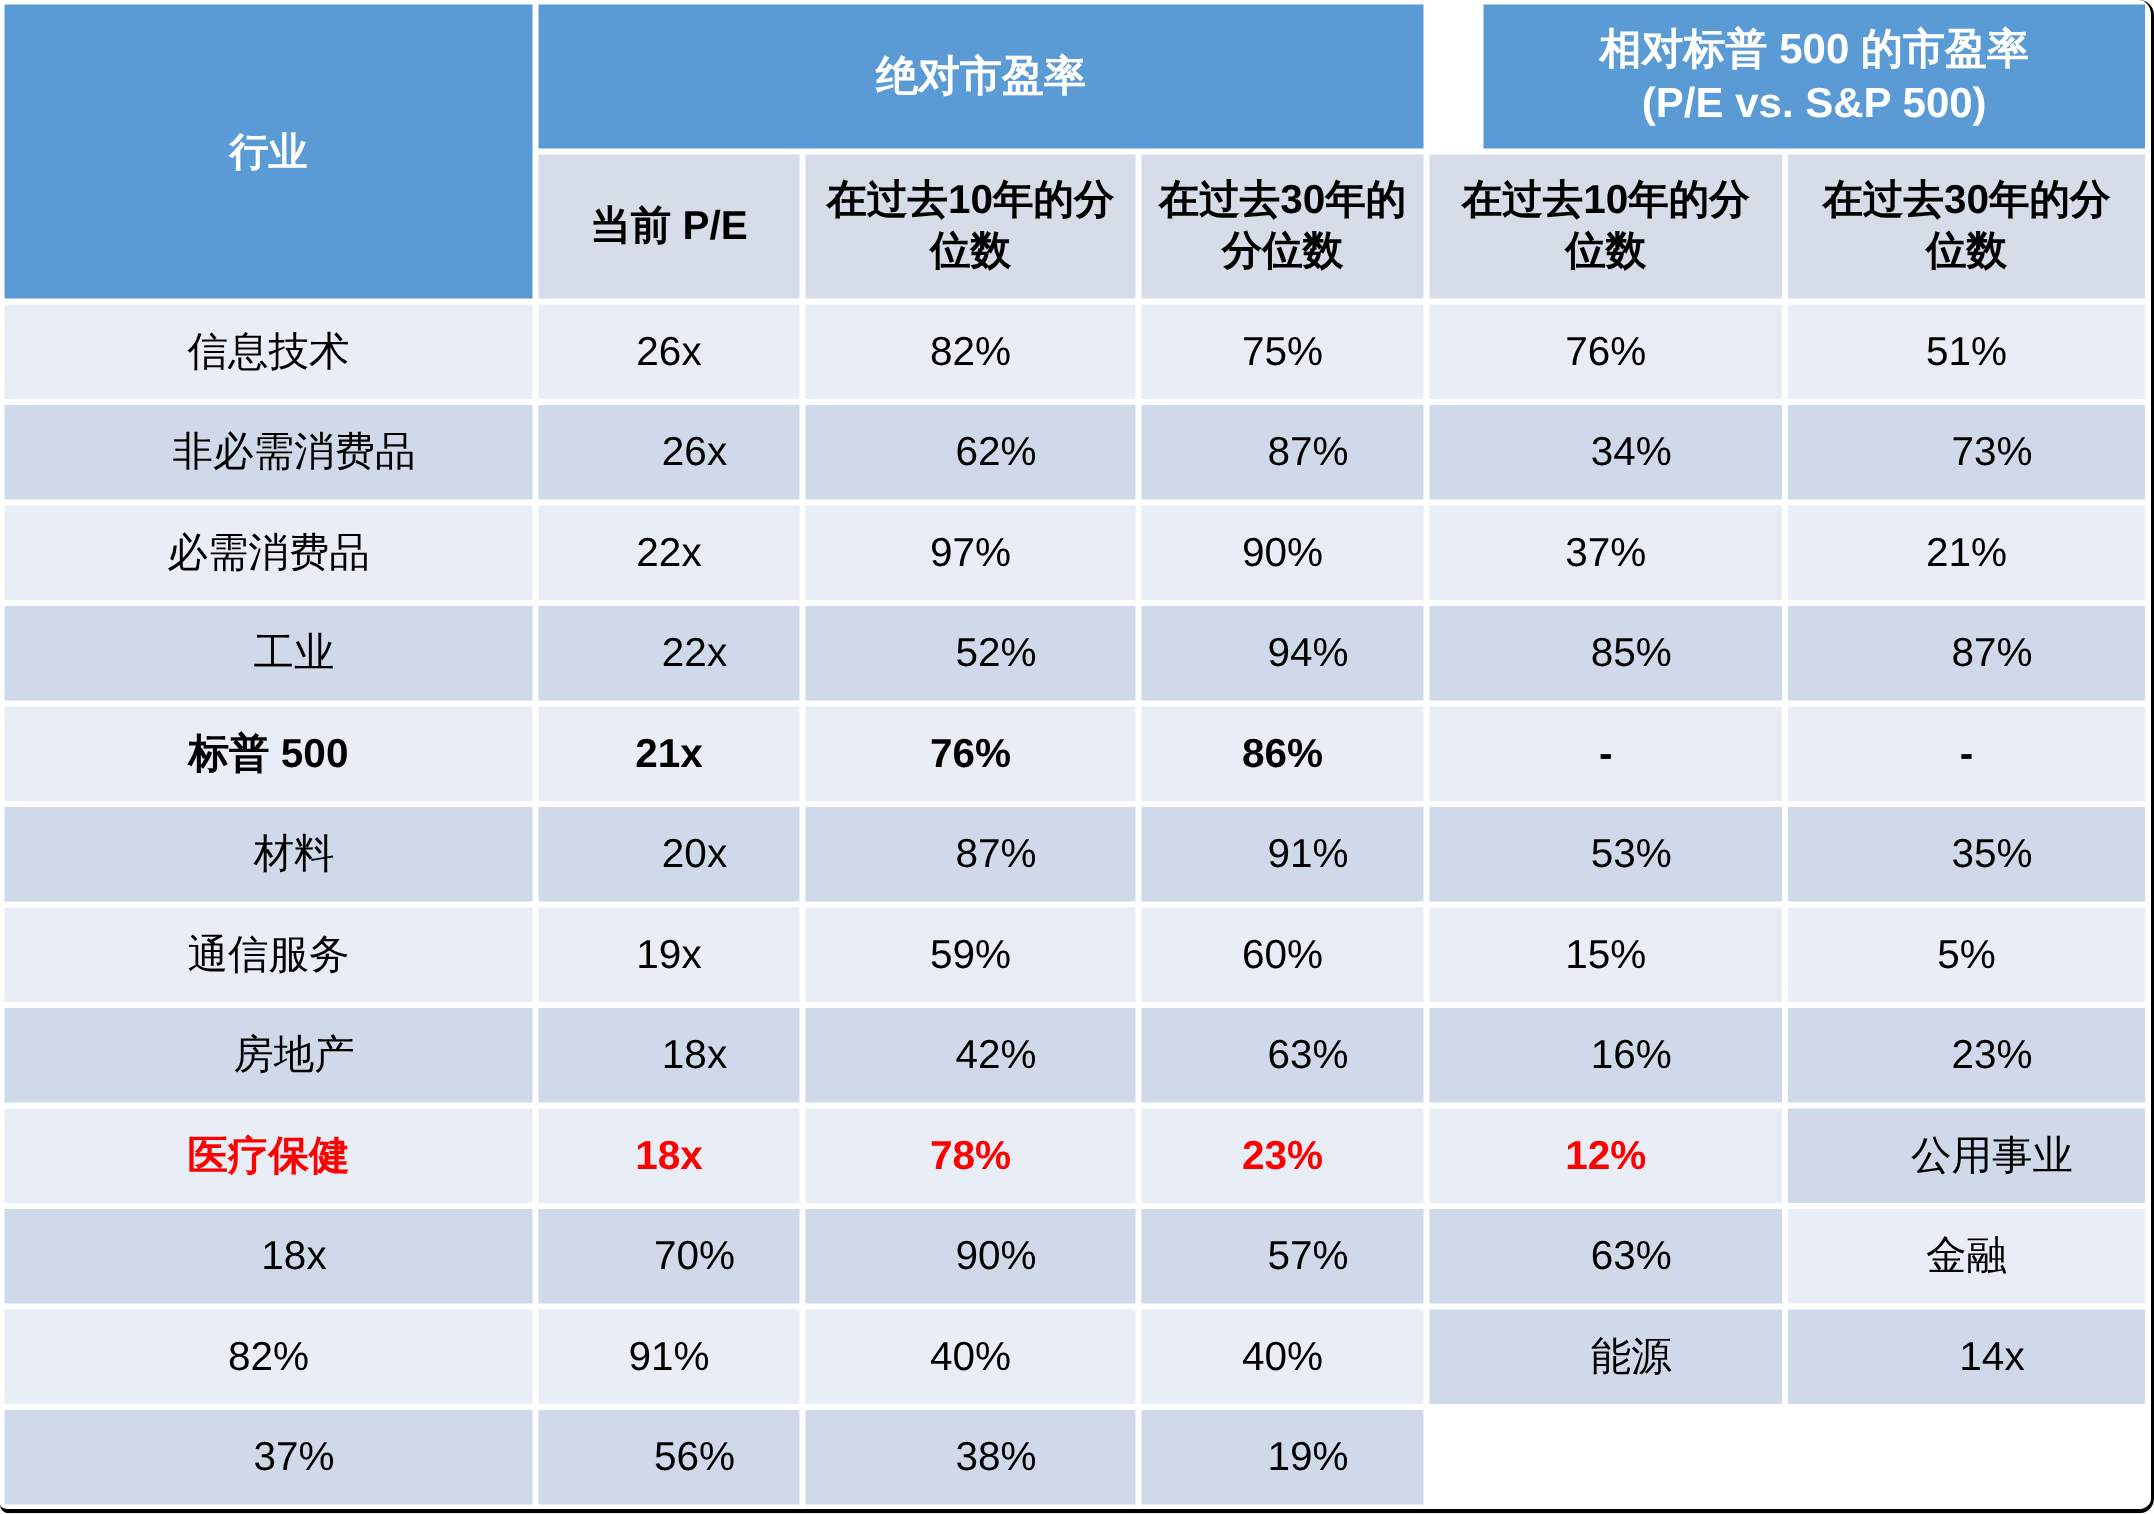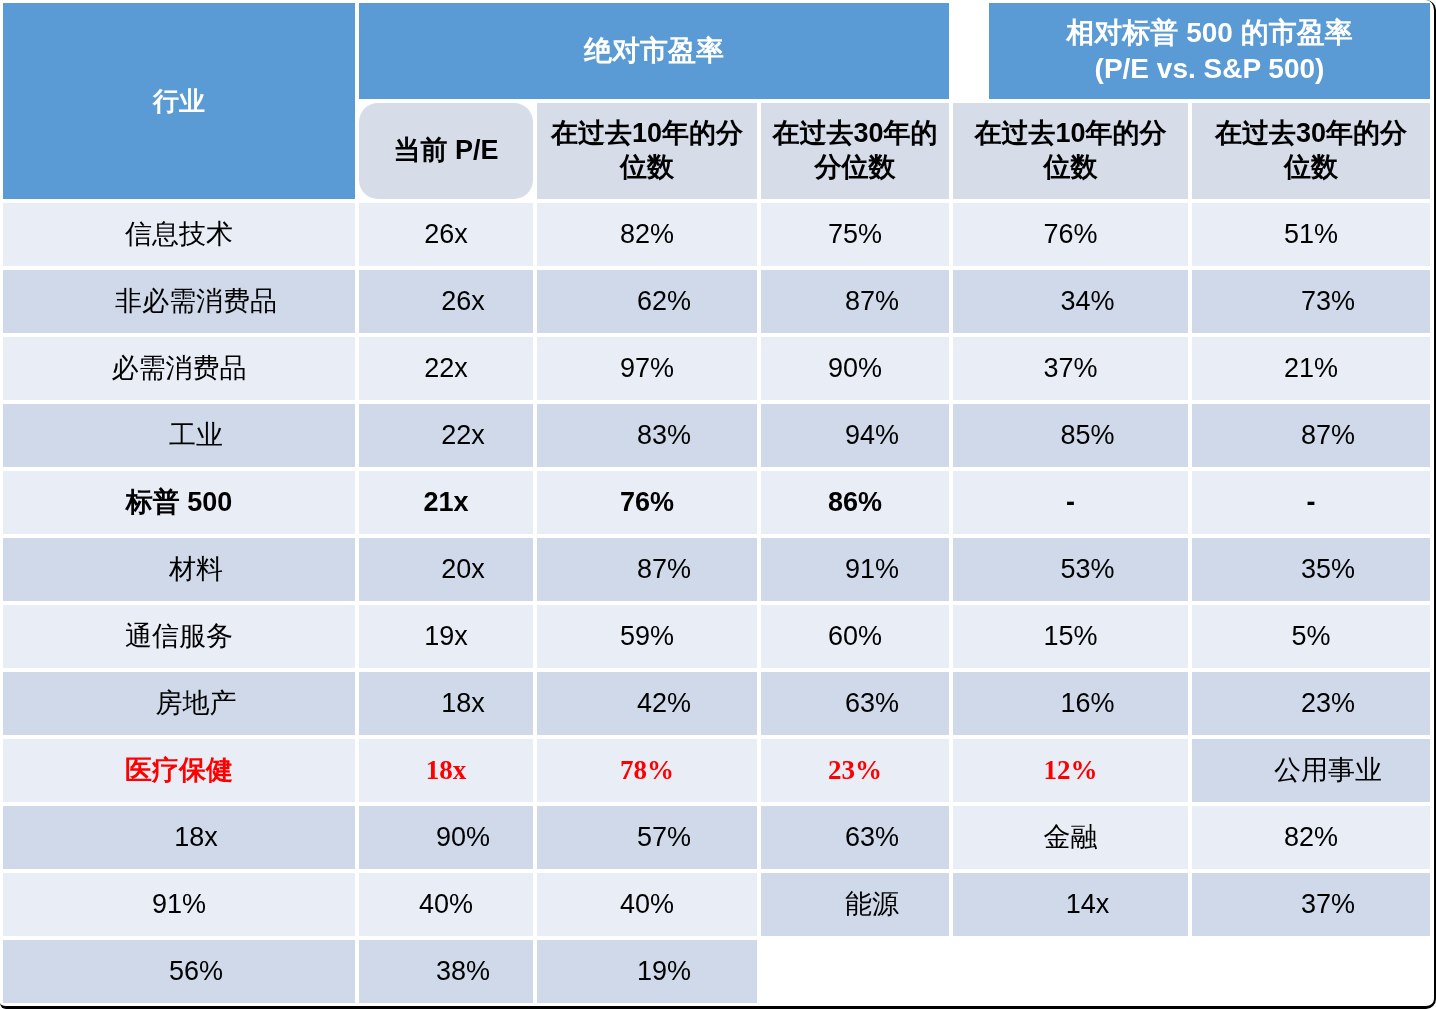--- a/index.html
+++ b/index.html
@@ -66,29 +66,29 @@
   }
   .group-abs { grid-column: 2 / 5; }
   .group-rel { grid-column: 5 / 7; margin-left: 36px; }
   .sub {
     grid-row: 2;
     background: var(--subhead);
     font-weight: bold;
     font-size: 27px;
     padding: 0 10px;
   }
-  .sub.c2 { grid-column: 2; border-radius: 19px; }
+  .sub.c2 { grid-column: 2; }
   .sub.c3 { grid-column: 3; }
   .sub.c4 { grid-column: 4; }
   .sub.c5 { grid-column: 5; }
   .sub.c6 { grid-column: 6; }
   .light { background: var(--rowlight); text-align: right; }
   .dark  { background: var(--rowdark); padding-left: 40px; }
   .bold  { font-weight: bold; }
-  .red   { font-weight: bold; color: var(--red); font-family: Liberation Serif, serif; }
+  .red   { font-weight: bold; color: var(--red); }
 </style>
 </head>
 <body>
 
 <div class="frame">
   <div class="grid">
 
     <div class="cell industry-head">行业</div>
 
     <div class="cell group-head group-abs">绝对市盈率</div>
@@ -117,21 +117,21 @@
       <div class="cell dark">34%</div>
       <div class="cell dark">73%</div>
       <div class="cell light">必需消费品</div>
       <div class="cell light">22x</div>
       <div class="cell light">97%</div>
       <div class="cell light">90%</div>
       <div class="cell light">37%</div>
       <div class="cell light">21%</div>
       <div class="cell dark">工业</div>
       <div class="cell dark">22x</div>
-      <div class="cell dark">83%</div>
+      <div class="cell dark">52%</div>
       <div class="cell dark">94%</div>
       <div class="cell dark">85%</div>
       <div class="cell dark">87%</div>
       <div class="cell light bold">标普 500</div>
       <div class="cell light bold">21x</div>
       <div class="cell light bold">76%</div>
       <div class="cell light bold">86%</div>
       <div class="cell light bold">-</div>
       <div class="cell light bold">-</div>
       <div class="cell dark">材料</div>
@@ -152,20 +152,21 @@
       <div class="cell dark">63%</div>
       <div class="cell dark">16%</div>
       <div class="cell dark">23%</div>
       <div class="cell light red">医疗保健</div>
       <div class="cell light red">18x</div>
       <div class="cell light red">78%</div>
       <div class="cell light red">23%</div>
       <div class="cell light red">12%</div>
       <div class="cell dark">公用事业</div>
       <div class="cell dark">18x</div>
+      <div class="cell dark">70%</div>
       <div class="cell dark">90%</div>
       <div class="cell dark">57%</div>
       <div class="cell dark">63%</div>
       <div class="cell light">金融</div>
       <div class="cell light">82%</div>
       <div class="cell light">91%</div>
       <div class="cell light">40%</div>
       <div class="cell light">40%</div>
       <div class="cell dark">能源</div>
       <div class="cell dark">14x</div>

